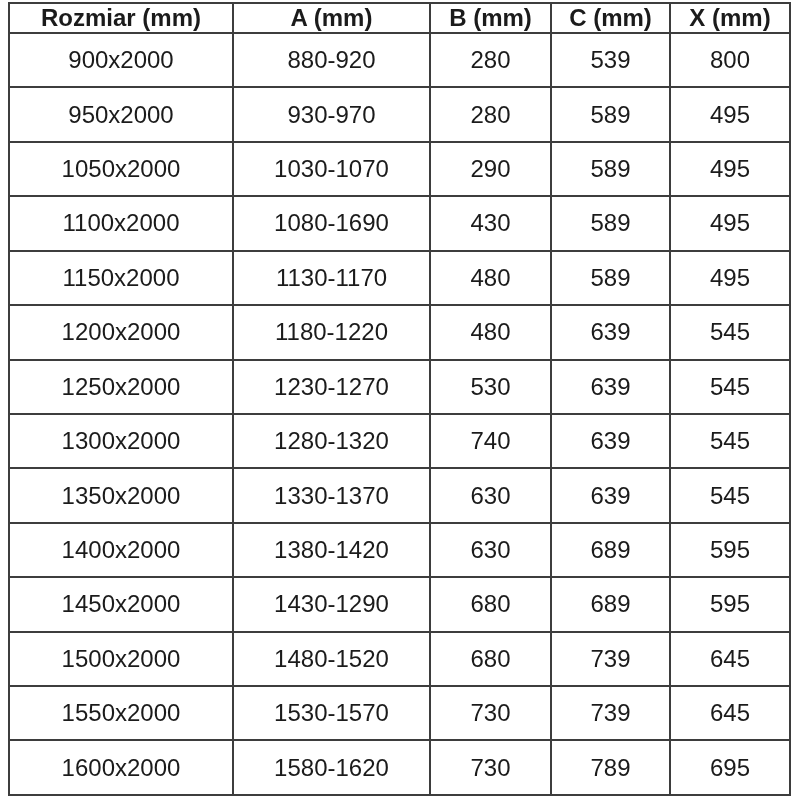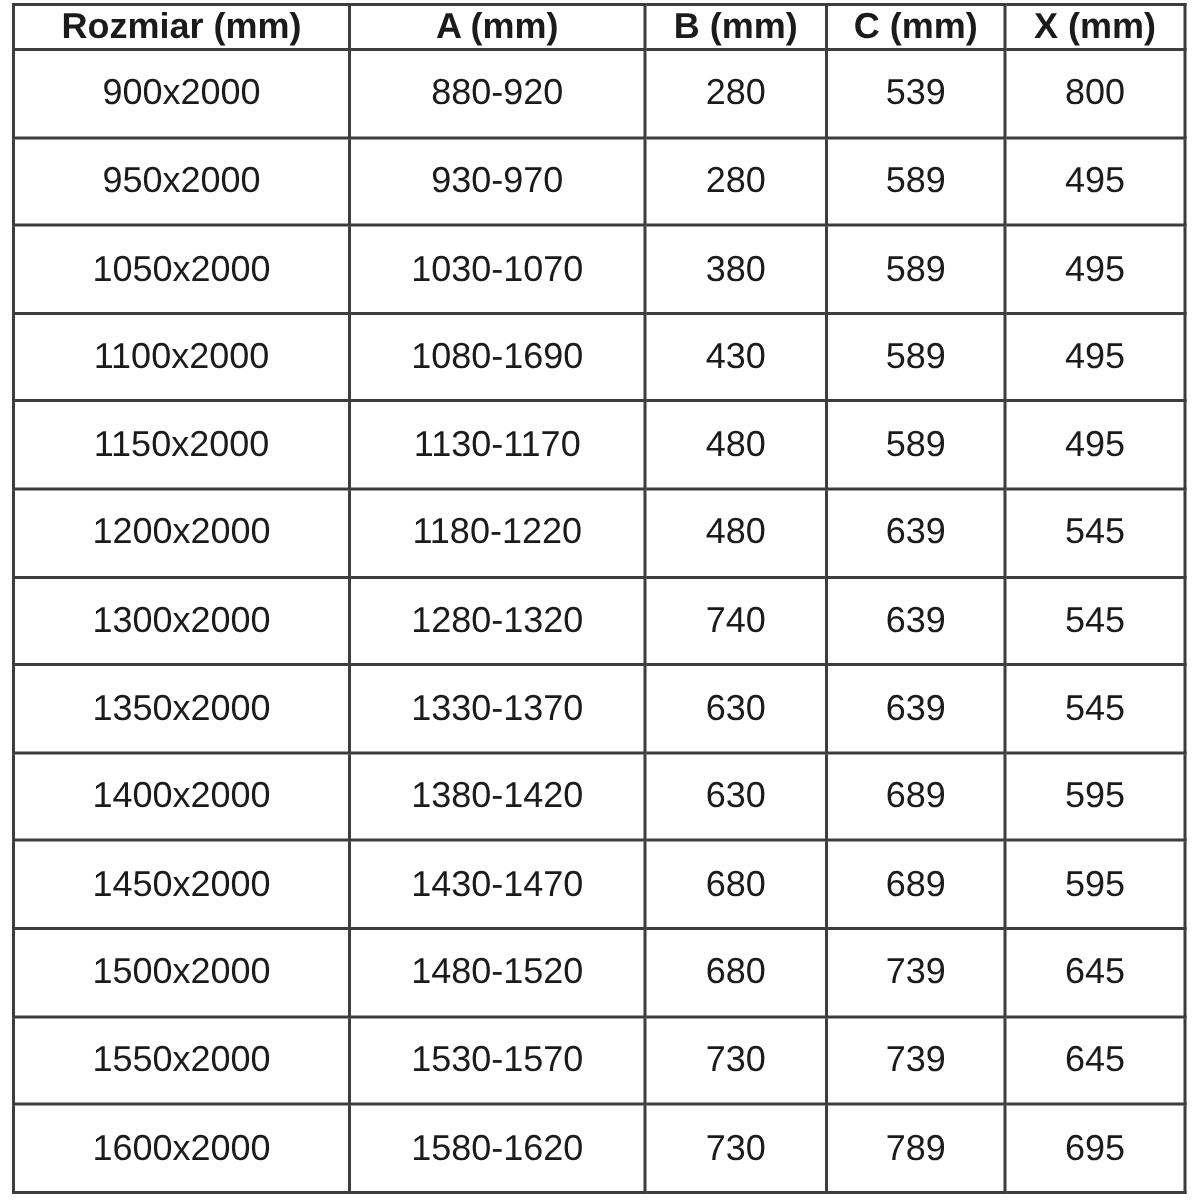--- a/index.html
+++ b/index.html
@@ -74,21 +74,21 @@
       <tr>
         <td>950x2000</td>
         <td>930-970</td>
         <td>280</td>
         <td>589</td>
         <td>495</td>
       </tr>
       <tr>
         <td>1050x2000</td>
         <td>1030-1070</td>
-        <td>380</td>
+        <td>290</td>
         <td>589</td>
         <td>495</td>
       </tr>
       <tr>
         <td>1100x2000</td>
         <td>1080-1690</td>
         <td>430</td>
         <td>589</td>
         <td>495</td>
       </tr>
@@ -96,20 +96,27 @@
         <td>1150x2000</td>
         <td>1130-1170</td>
         <td>480</td>
         <td>589</td>
         <td>495</td>
       </tr>
       <tr>
         <td>1200x2000</td>
         <td>1180-1220</td>
         <td>480</td>
+        <td>639</td>
+        <td>545</td>
+      </tr>
+      <tr>
+        <td>1250x2000</td>
+        <td>1230-1270</td>
+        <td>530</td>
         <td>639</td>
         <td>545</td>
       </tr>
       <tr>
         <td>1300x2000</td>
         <td>1280-1320</td>
         <td>740</td>
         <td>639</td>
         <td>545</td>
       </tr>
@@ -122,21 +129,21 @@
       </tr>
       <tr>
         <td>1400x2000</td>
         <td>1380-1420</td>
         <td>630</td>
         <td>689</td>
         <td>595</td>
       </tr>
       <tr>
         <td>1450x2000</td>
-        <td>1430-1470</td>
+        <td>1430-1290</td>
         <td>680</td>
         <td>689</td>
         <td>595</td>
       </tr>
       <tr>
         <td>1500x2000</td>
         <td>1480-1520</td>
         <td>680</td>
         <td>739</td>
         <td>645</td>

